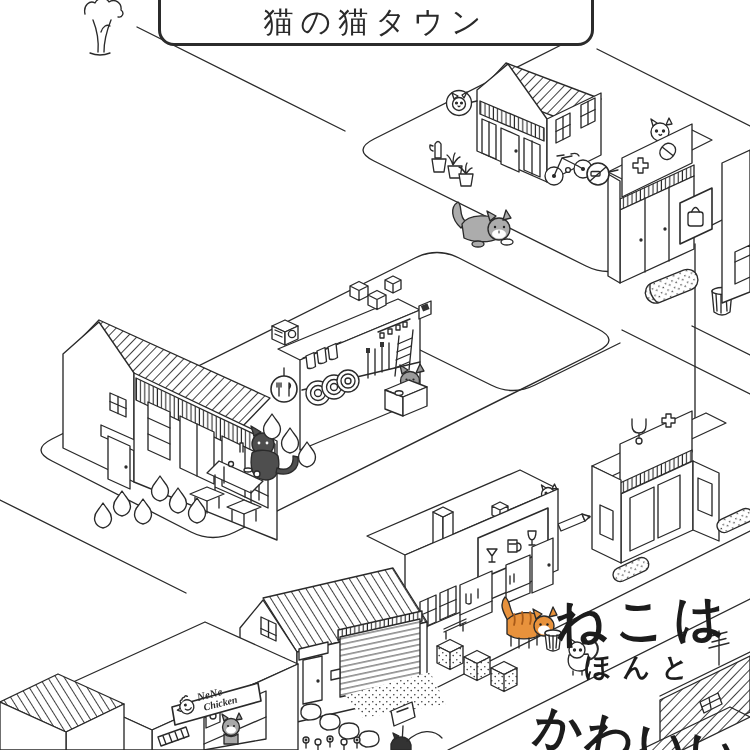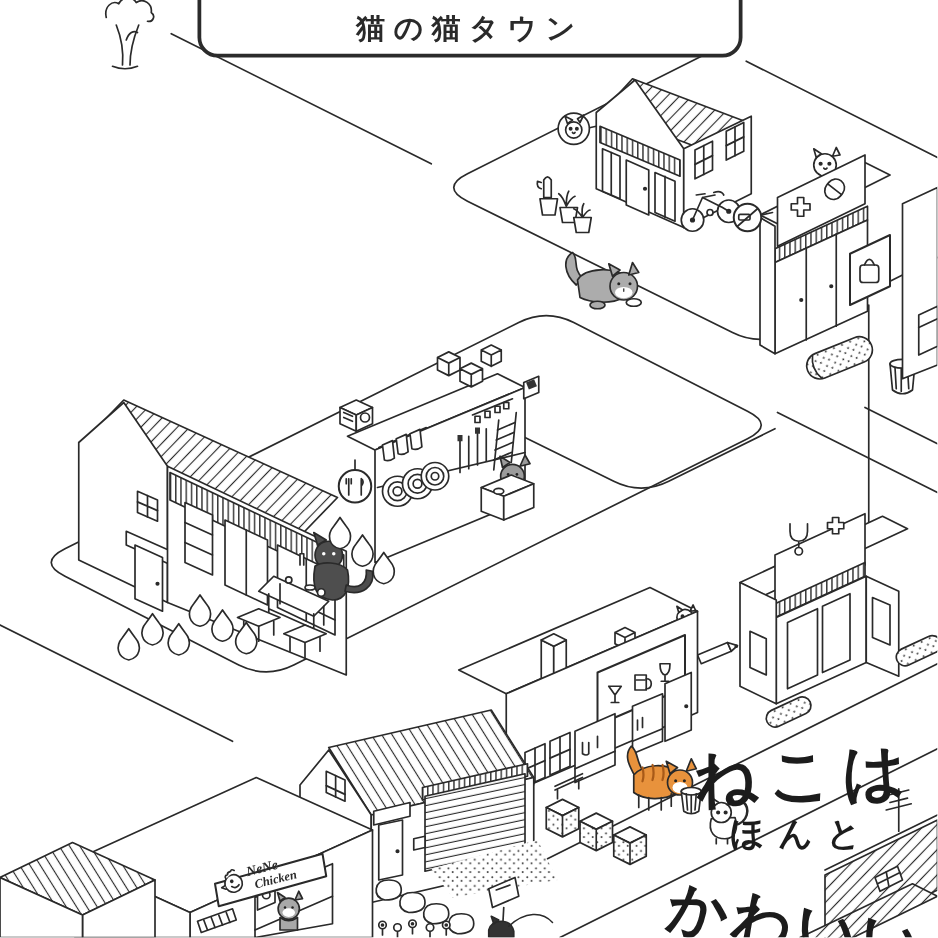--- a/index.html
+++ b/index.html
@@ -2,21 +2,21 @@
 <html><head>
 <meta charset="utf-8">
 <style>
   html,body{margin:0;padding:0;background:#fff;}
   .stage{position:relative;width:750px;height:750px;overflow:hidden;background:#fff;
          font-family:"DejaVu Sans","Liberation Sans",sans-serif;color:#2a2a2a;}
   .stage svg{position:absolute;left:0;top:0;}
   .banner{position:absolute;left:158px;top:-20px;width:436px;height:66px;background:#fff;
           border:3px solid #2b2b2b;border-radius:16px;box-sizing:border-box;z-index:6;
           display:flex;align-items:center;justify-content:center;padding-top:18px;}
-  .banner span{font-size:23px;font-weight:700;letter-spacing:7px;}
+  .banner span{font-size:30px;font-weight:400;letter-spacing:7px;}
   svg path,svg rect,svg circle,svg ellipse,svg line,svg polyline{vector-effect:non-scaling-stroke;}
   .cap{font-weight:700;fill:#1c1c1c;}
 </style>
 </head>
 <body>
 
 <div class="stage">
 <svg width="750" height="750" viewBox="0 0 750 750">
 <defs>
   <pattern id="hatchA" width="7" height="7" patternUnits="userSpaceOnUse" patternTransform="rotate(44)">

